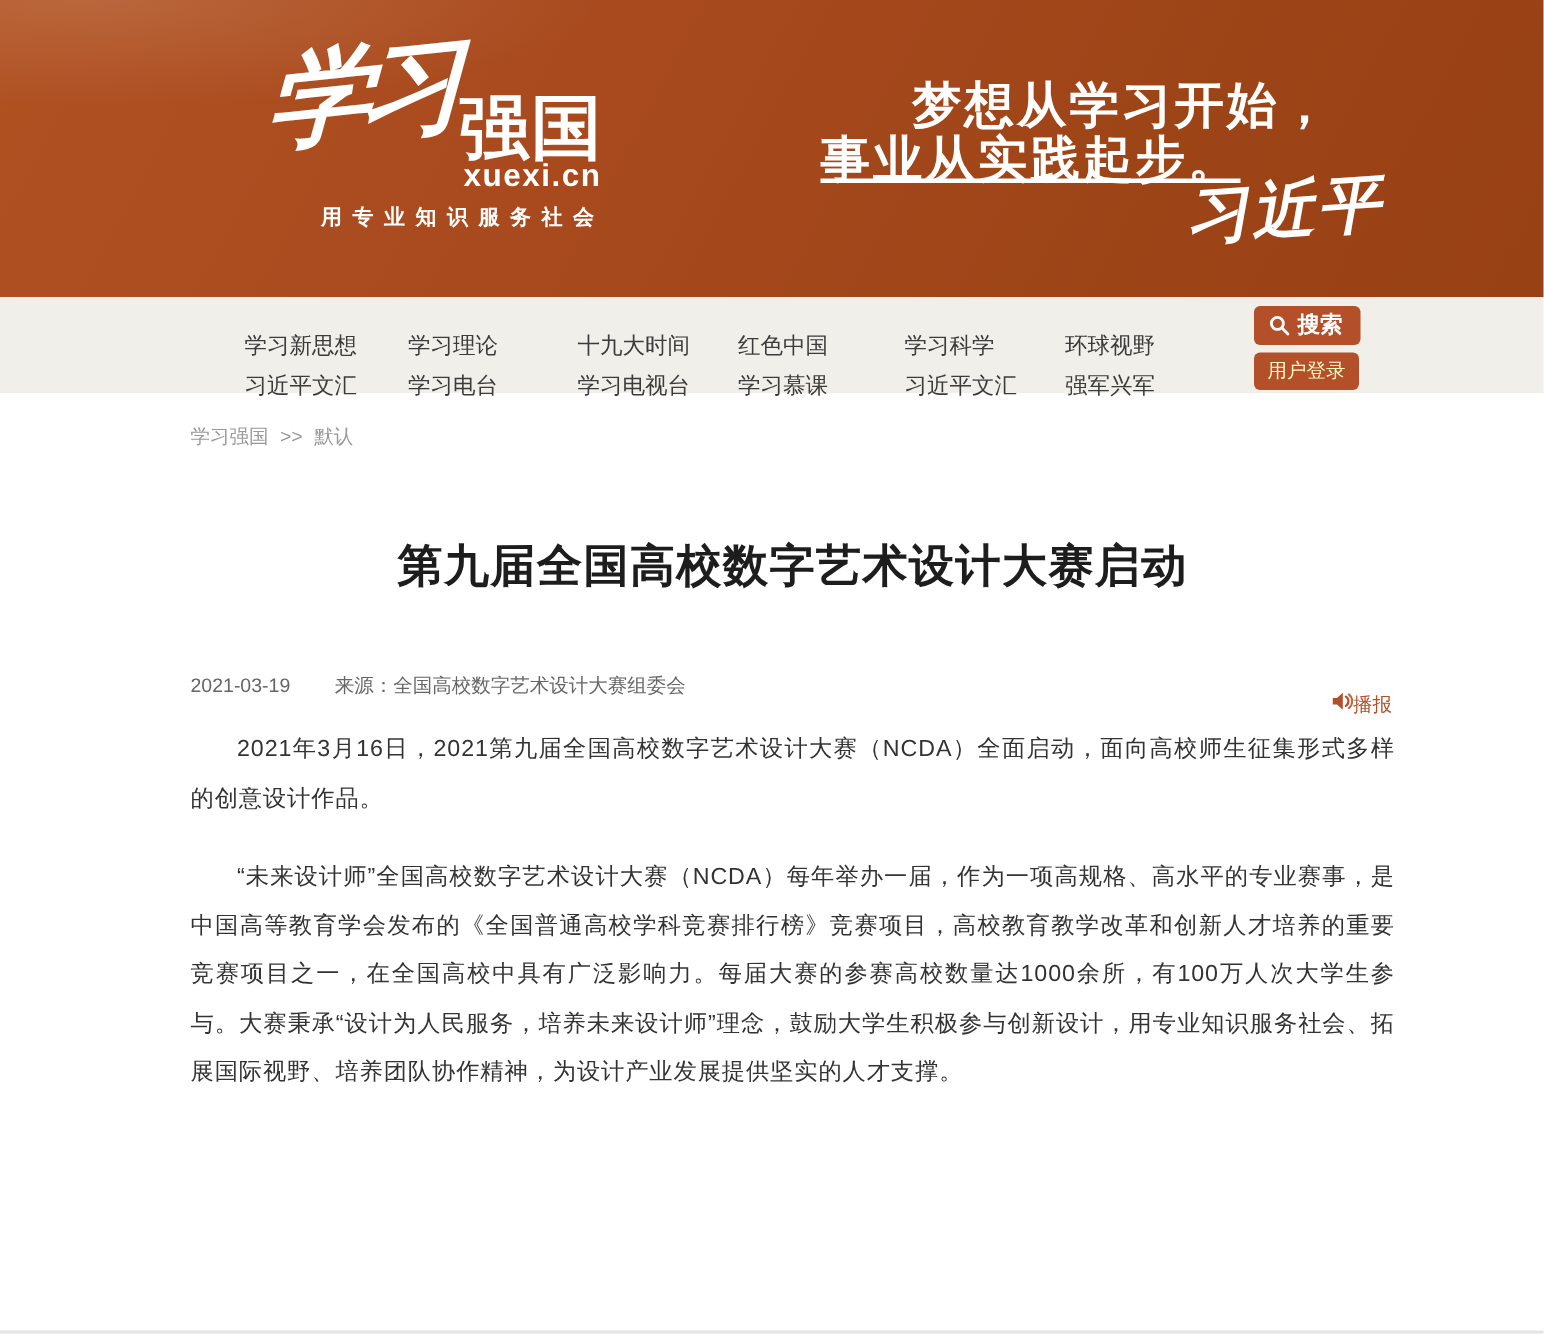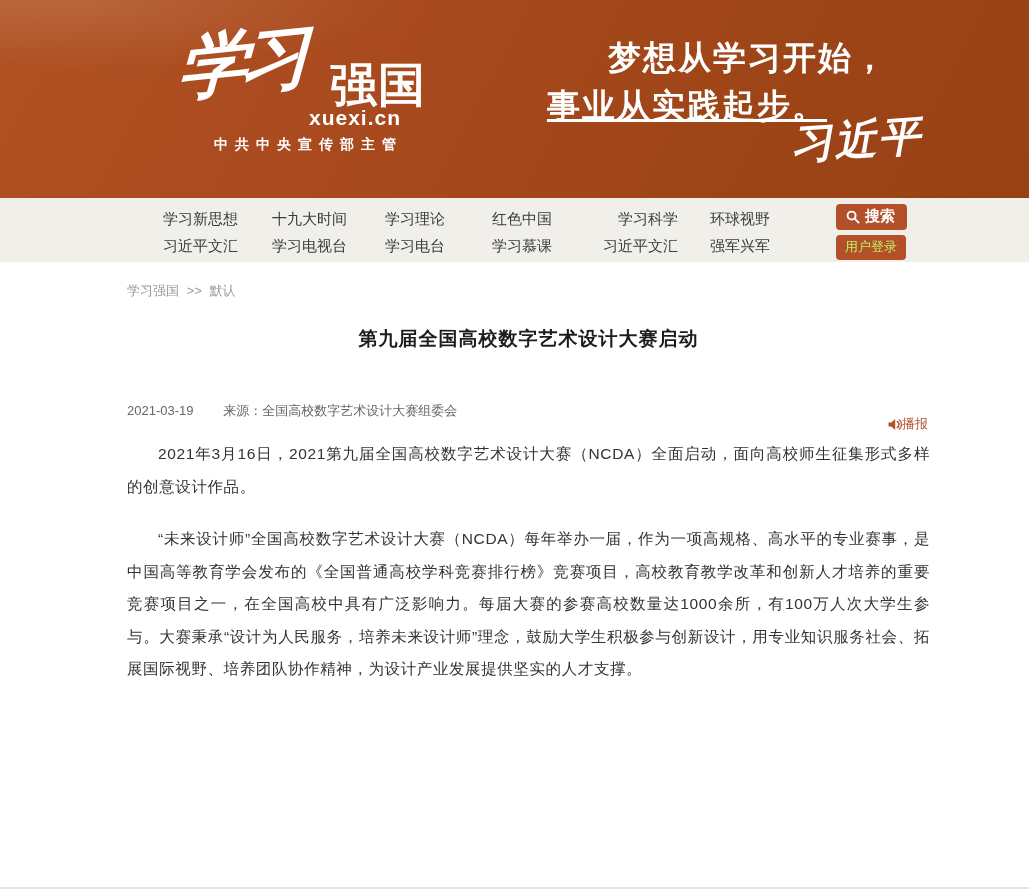--- a/index.html
+++ b/index.html
@@ -21,123 +21,123 @@
   }
   .logo { position:absolute; left:178px; top:10px; width:260px; height:160px; color:#fff; cursor:pointer; }
   .logo-cal {
     position:absolute; left:0; top:6px;
     font-family:"DejaVu Serif", serif; font-style:italic; font-weight:700;
     font-size:70px; letter-spacing:-8px; color:#fff;
     transform: rotate(-6deg) skewX(-8deg);
   }
   .logo-bold {
     position:absolute; left:128px; top:44px;
-    font-size:47px; font-weight:900; letter-spacing:1px; color:#fff;margin-left:24px;
+    font-size:47px; font-weight:900; letter-spacing:1px; color:#fff;
   }
   .logo-domain {
     position:absolute; left:131px; top:96px;
     font-size:21px; font-weight:700; color:#fff; letter-spacing:1px;
   }
   .logo-sub {
     position:absolute; left:36px; top:126px;
     font-size:14px; font-weight:700; letter-spacing:7px; color:#fff; white-space:nowrap;
   }
   .slogan { position:absolute; left:0; top:0; width:100%; height:100%; color:#fff; }
   .slogan-l1, .slogan-l2 {
     position:absolute; font-family:"Liberation Serif", serif;
     font-weight:700; font-size:33px; letter-spacing:2px; white-space:nowrap;
   }
-  .slogan-l1 { left:608px; top:36px; }
+  .slogan-l1 { left:608px; top:48px; }
   .slogan-l2 { left:547px; top:84px;text-decoration:underline; }
   .signature {
     position:absolute; left:790px; top:112px;
     font-family:"DejaVu Serif", serif; font-style:italic; font-weight:700;
     font-size:42px; letter-spacing:2px; transform:rotate(-4deg);
   }
 
   
   .navbar { position:relative; width:100%; height:64px; background:#f0efe9; }
-  .nav-col { position:absolute; top:0;text-align:right; }
+  .nav-col { position:absolute; top:12px; }
   .nav-col:nth-child(1){ left:163px; } .nav-col:nth-child(2){ left:272px; }
   .nav-col:nth-child(3){ left:385px; } .nav-col:nth-child(4){ left:492px; }
   .nav-col:nth-child(5){ left:603px; } .nav-col:nth-child(6){ left:710px; }
   .nav-link {
     display:block; height:27px; line-height:27px; margin-top:0;
     font-size:15px; color:#3b3b3b; text-decoration:none; cursor:pointer; white-space:nowrap;
   }
   .nav-link:first-child { margin-top:7px; }
   .nav-actions { position:absolute; left:836px; top:0; width:110px; }
   .btn-search {
     display:flex; align-items:center; gap:5px;
     margin-top:6px; padding:3px 12px 4px 10px;
     background:#b3502a; color:#fff; border:none; border-radius:4px;
     font-size:15px; font-weight:700; cursor:pointer;
     font-family:"Liberation Sans", sans-serif;
   }
   .btn-login {
     display:inline-block; margin-top:5px; padding:3px 9px 4px;
-    background:#b3502a; color:#bef264; border:none; border-radius:4px;
+    background:#b3502a; color:#fef9c3; border:none; border-radius:4px;
     font-size:13px; cursor:pointer; font-family:"Liberation Sans", sans-serif;
   }
 
   
   .breadcrumb { margin:20px 0 16px 127px; font-size:13px; color:#999; }
   .breadcrumb .crumb-home { cursor:pointer; }
   .breadcrumb span { margin-right:4px; }
 
   
   .article { width:803px; margin-left:127px; position:relative; }
   .article-title {
-    margin-top:26px; text-align:center;
-    font-size:19px; font-weight:700; color:#1d1d1d; letter-spacing:1px;
+    margin-top:57px; text-align:center;
+    font-size:30px; font-weight:700; color:#1d1d1d; letter-spacing:1px;
   }
   .meta-row { margin-top:50px; position:relative; font-size:13px; color:#666; height:30px; }
   .meta-date { margin-right:26px; }
   .broadcast {
     position:absolute; right:2px; top:13px;
-    display:flex; align-items:center; gap:0;
+    display:flex; align-items:flex-start; gap:0;
     color:#b3502a; font-size:13px; cursor:pointer;
   }
   .article-body { margin-top:6px; }
   .article-body p {
     font-size:15.5px; line-height:32.5px; letter-spacing:0.6px;
     color:#333; text-align:justify; text-indent:2em; margin:0 0 20px;
   }
 </style>
 </head>
 <body>
 
 <div class="page">
 
   <header class="masthead">
     <div class="logo">
       <span class="logo-cal">学习</span>
       <span class="logo-bold">强国</span>
       <span class="logo-domain">xuexi.cn</span>
-      <span class="logo-sub">中共中央宣传部主管</span>
+      <span class="logo-sub">用专业知识服务社会</span>
     </div>
     <div class="slogan">
       <div class="slogan-l1">梦想从学习开始，</div>
       <div class="slogan-l2">事业从实践起步。</div>
       <div class="signature">习近平</div>
     </div>
   </header>
 
   <nav class="navbar">
     <div class="nav-col">
       <a class="nav-link">学习新思想</a>
       <a class="nav-link">习近平文汇</a>
     </div>
     <div class="nav-col">
+      <a class="nav-link">学习理论</a>
+      <a class="nav-link">学习电台</a>
+    </div>
+    <div class="nav-col">
       <a class="nav-link">十九大时间</a>
       <a class="nav-link">学习电视台</a>
-    </div>
-    <div class="nav-col">
-      <a class="nav-link">学习理论</a>
-      <a class="nav-link">学习电台</a>
     </div>
     <div class="nav-col">
       <a class="nav-link">红色中国</a>
       <a class="nav-link">学习慕课</a>
     </div>
     <div class="nav-col">
       <a class="nav-link">学习科学</a>
       <a class="nav-link">习近平文汇</a>
     </div>
     <div class="nav-col">

